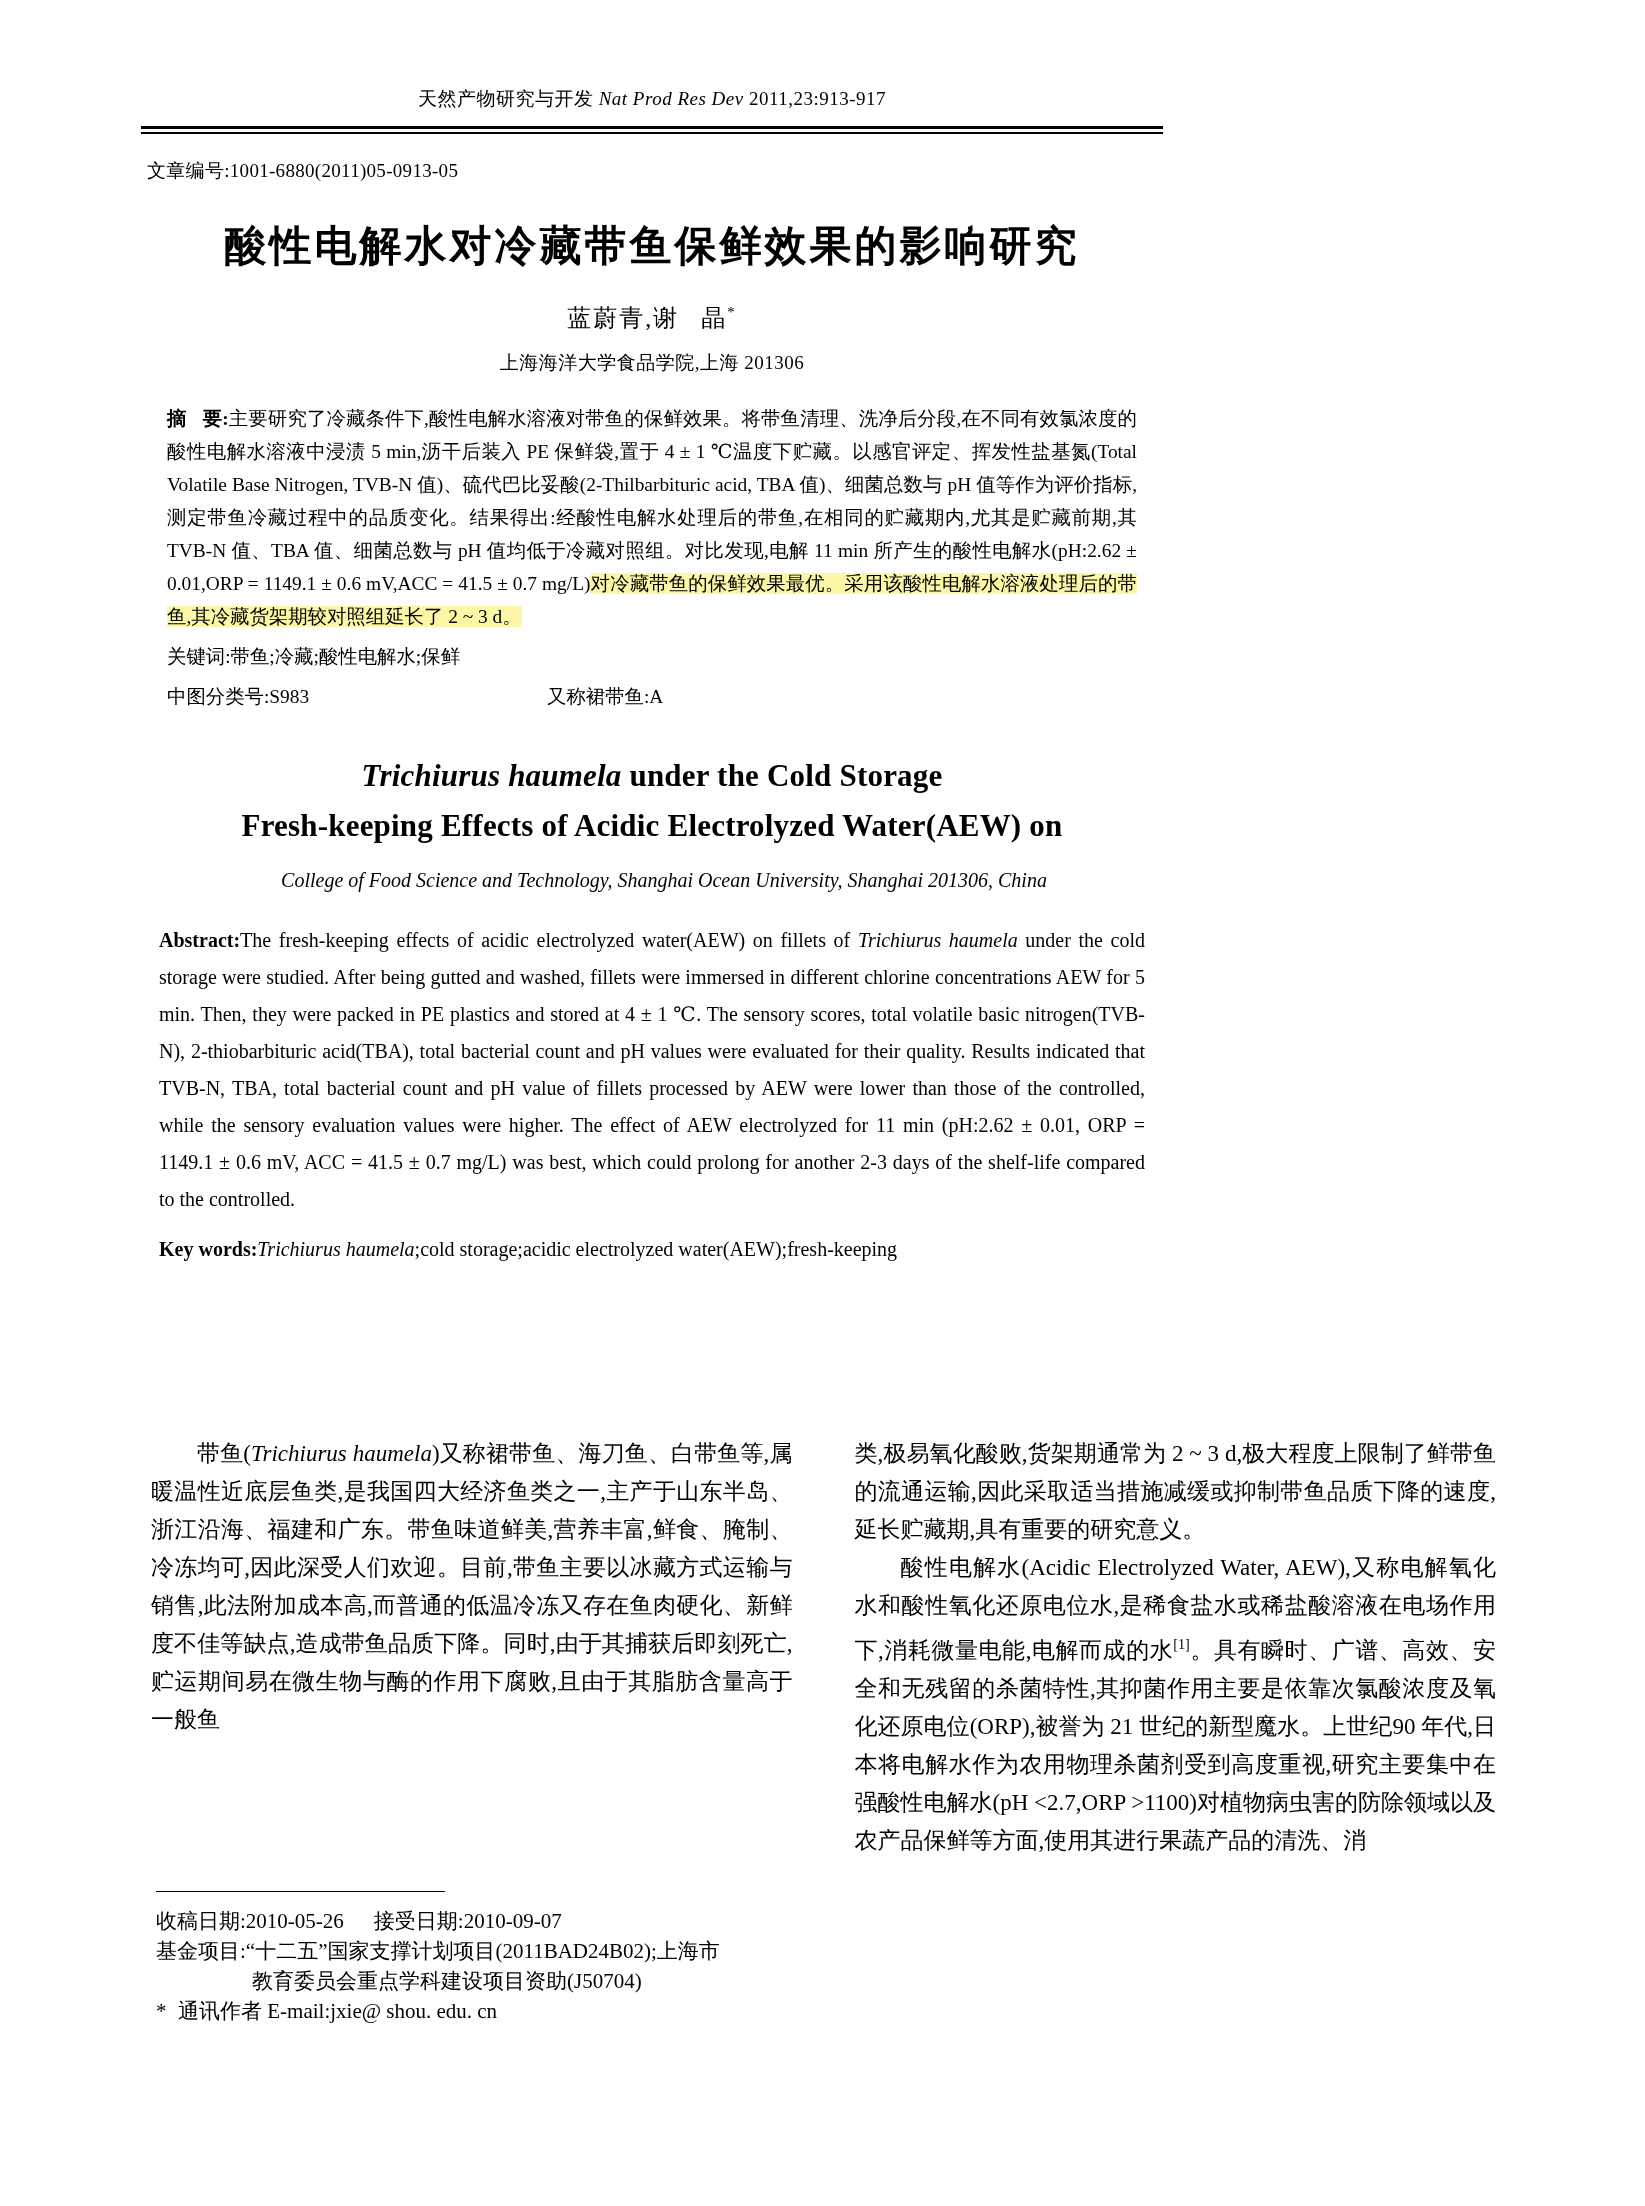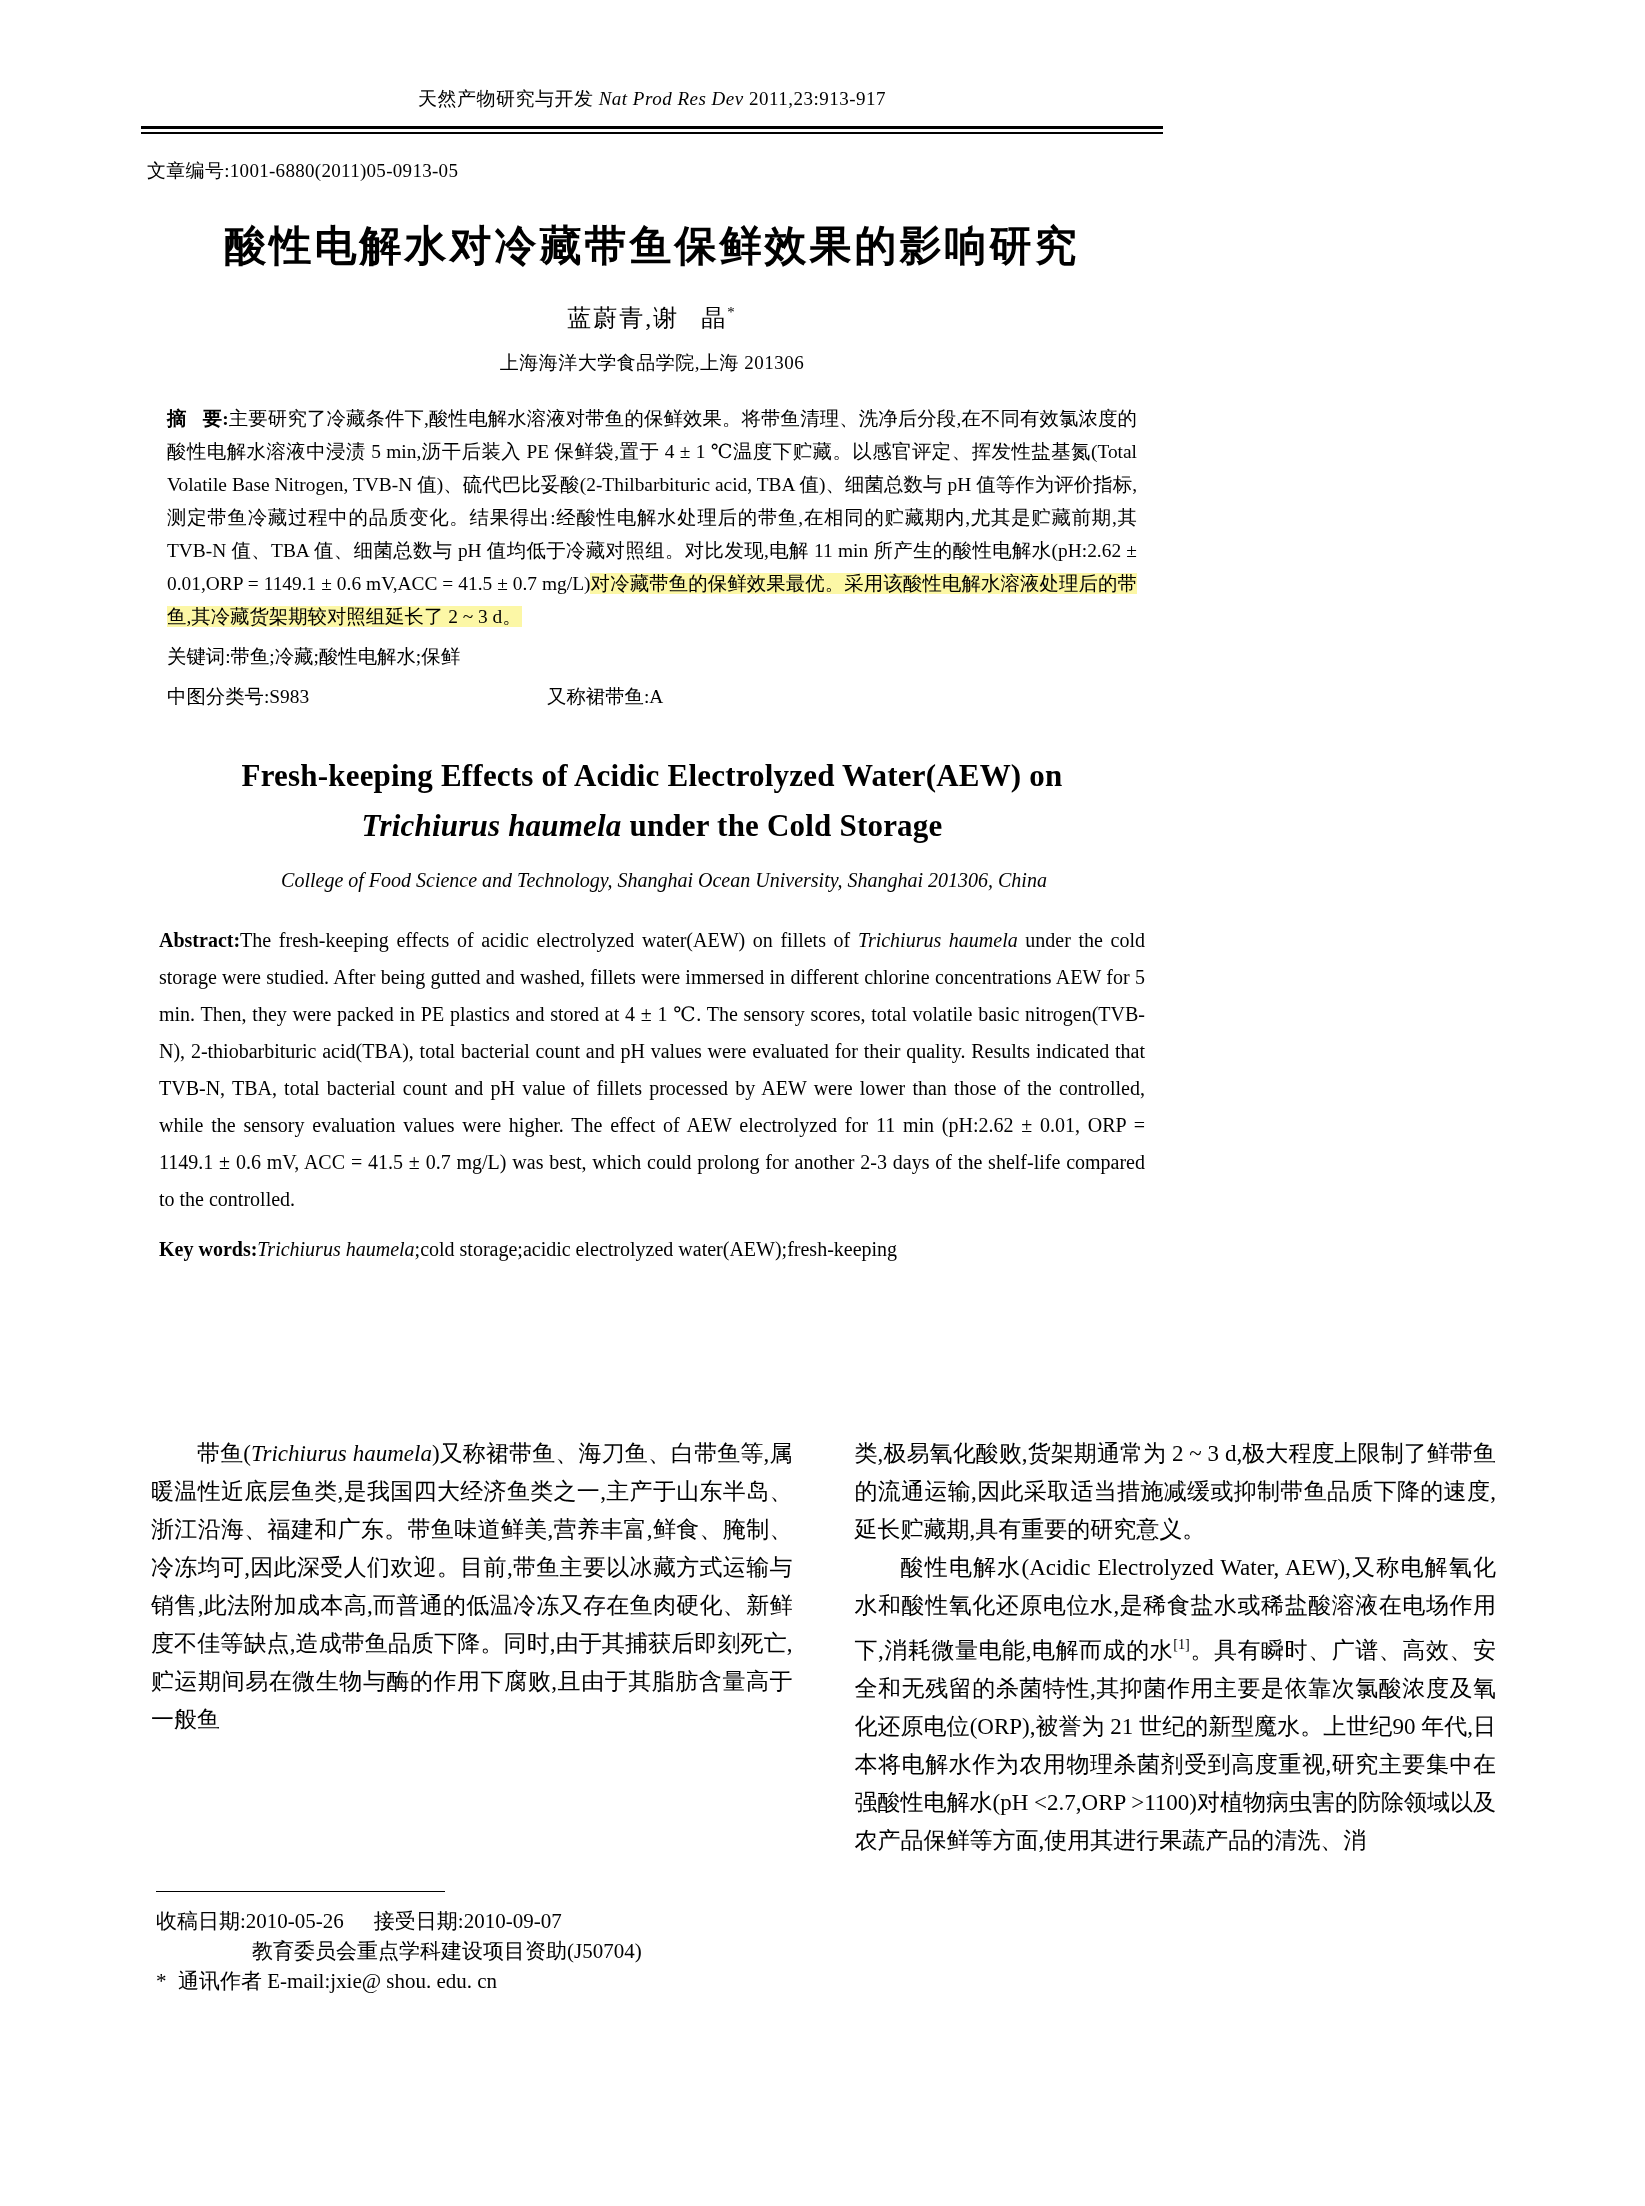--- a/index.html
+++ b/index.html
@@ -210,22 +210,22 @@
   </div>
 
   <div class="kw-line">关键词:带鱼;冷藏;酸性电解水;保鲜</div>
 
   <div class="clc-line">
     <span>中图分类号:S983</span>
     <span class="doccode">又称裙带鱼:A</span>
   </div>
 
   <div class="en-title">
+    <div><span class="ital">Trichiurus haumela</span><span> under the Cold Storage</span></div>
     <div>Fresh-keeping Effects of Acidic Electrolyzed Water(AEW) on</div>
-    <div><span class="ital">Trichiurus haumela</span><span> under the Cold Storage</span></div>
   </div>
 
 
   <div class="en-affil">College of Food Science and Technology, Shanghai Ocean University, Shanghai 201306, China</div>
 
   <div class="en-abs"><b>Abstract:</b><span>The fresh-keeping effects of acidic electrolyzed water(AEW) on fillets of </span><span class="ital">Trichiurus haumela</span><span> under the cold storage were studied. After being gutted and washed, fillets were immersed in different chlorine concentrations AEW for 5 min. Then, they were packed in PE plastics and stored at 4 ± 1 ℃. The sensory scores, total volatile basic nitrogen(TVB-N), 2-thiobarbituric acid(TBA), total bacterial count and pH values were evaluated for their quality. Results indicated that TVB-N, TBA, total bacterial count and pH value of fillets processed by AEW were lower than those of the controlled, while the sensory evaluation values were higher. The effect of AEW electrolyzed for 11 min (pH:2.62 ± 0.01, ORP = 1149.1 ± 0.6 mV, ACC = 41.5 ± 0.7 mg/L) was best, which could prolong for another 2-3 days of the shelf-life compared to the controlled.</span></div>
 
   <div class="en-kw"><span class="lbl">Key words:</span><span class="ital">Trichiurus haumela</span><span>;cold storage;acidic electrolyzed water(AEW);fresh-keeping</span></div>
 
   <div class="body-cols">
@@ -234,18 +234,19 @@
     </div>
     <div class="col">
       <p class="noindent">类,极易氧化酸败,货架期通常为 2 ~ 3 d,极大程度上限制了鲜带鱼的流通运输,因此采取适当措施减缓或抑制带鱼品质下降的速度,延长贮藏期,具有重要的研究意义。</p>
       <p><span>酸性电解水(Acidic Electrolyzed Water, AEW),又称电解氧化水和酸性氧化还原电位水,是稀食盐水或稀盐酸溶液在电场作用下,消耗微量电能,电解而成的水</span><sup>[1]</sup><span>。具有瞬时、广谱、高效、安全和无残留的杀菌特性,其抑菌作用主要是依靠次氯酸浓度及氧化还原电位(ORP),被誉为 21 世纪的新型魔水。上世纪90 年代,日本将电解水作为农用物理杀菌剂受到高度重视,研究主要集中在强酸性电解水(pH &lt;2.7,ORP &gt;1100)对植物病虫害的防除领域以及农产品保鲜等方面,使用其进行果蔬产品的清洗、消</span></p>
     </div>
   </div>
 
   <div class="footnote">
     <div class="fn-rule"></div>
     <div class="fn-row"><span>收稿日期:2010-05-26</span><span class="gap"></span><span>接受日期:2010-09-07</span></div>
+    <div class="fn-row">基金项目:“十二五”国家支撑计划项目(2011BAD24B02);上海市</div>
     <div class="fn-row"><span class="fn-indent"></span><span>教育委员会重点学科建设项目资助(J50704)</span></div>
     <div class="fn-row"><span class="fn-star">*</span><span>通讯作者 E-mail:jxie@ shou. edu. cn</span></div>
   </div>
 
 </div>
 
 
 </body></html>

